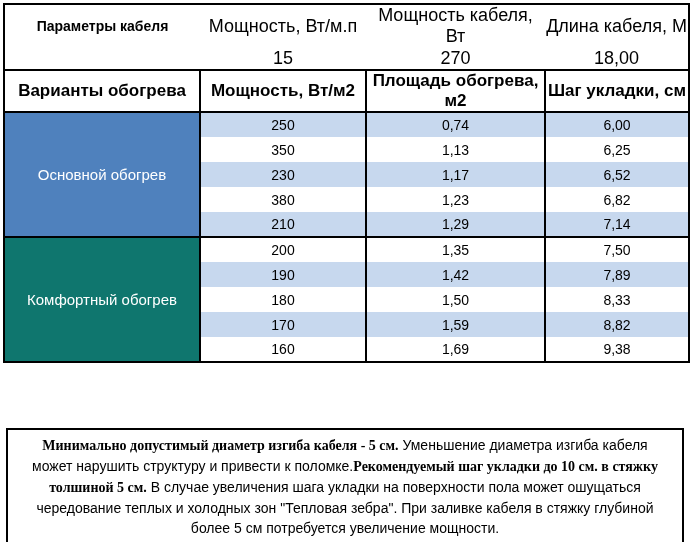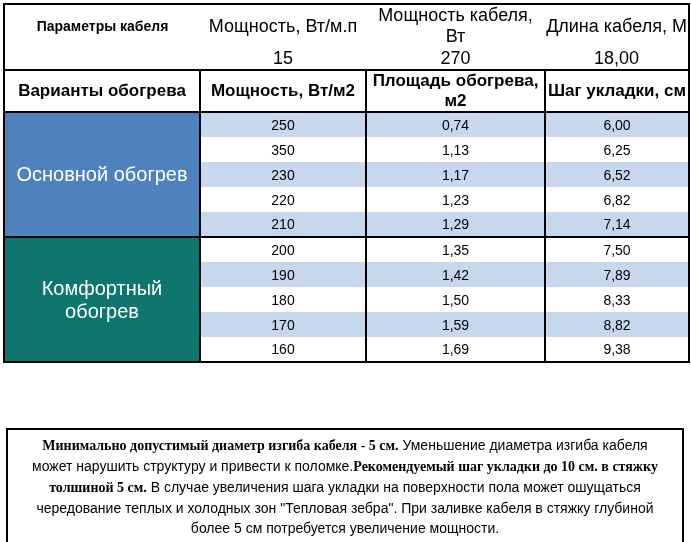--- a/index.html
+++ b/index.html
@@ -30,21 +30,21 @@
   }
 
   
   tr.data{height:25px;}
   tr.band{background:#c7d8ee;}
   td.val{
     border-left:2px solid #000;text-align:center;font-size:14px;
   }
   td.group{
     border:2px solid #000;color:#ffffff;text-align:center;
-    font-size:20px;
+    font-size:15px;
   }
   td.g-main{background:#4f81bd;}
   td.g-comfort{background:#0f766e;}
   tr.group-start td{border-top:2px solid #000;}
 
   
   .note{
     position:absolute;left:6px;top:428px;width:678px;box-sizing:border-box;
     border:2px solid #000;padding:5px 16px;
     text-align:center;font-size:14px;line-height:20px;
@@ -93,21 +93,21 @@
     <td class="val">350</td>
     <td class="val">1,13</td>
     <td class="val">6,25</td>
   </tr>
   <tr class="data band">
     <td class="val">230</td>
     <td class="val">1,17</td>
     <td class="val">6,52</td>
   </tr>
   <tr class="data">
-    <td class="val">220</td>
+    <td class="val">380</td>
     <td class="val">1,23</td>
     <td class="val">6,82</td>
   </tr>
   <tr class="data band">
     <td class="val">210</td>
     <td class="val">1,29</td>
     <td class="val">7,14</td>
   </tr>
 
   <tr class="data group-start">

